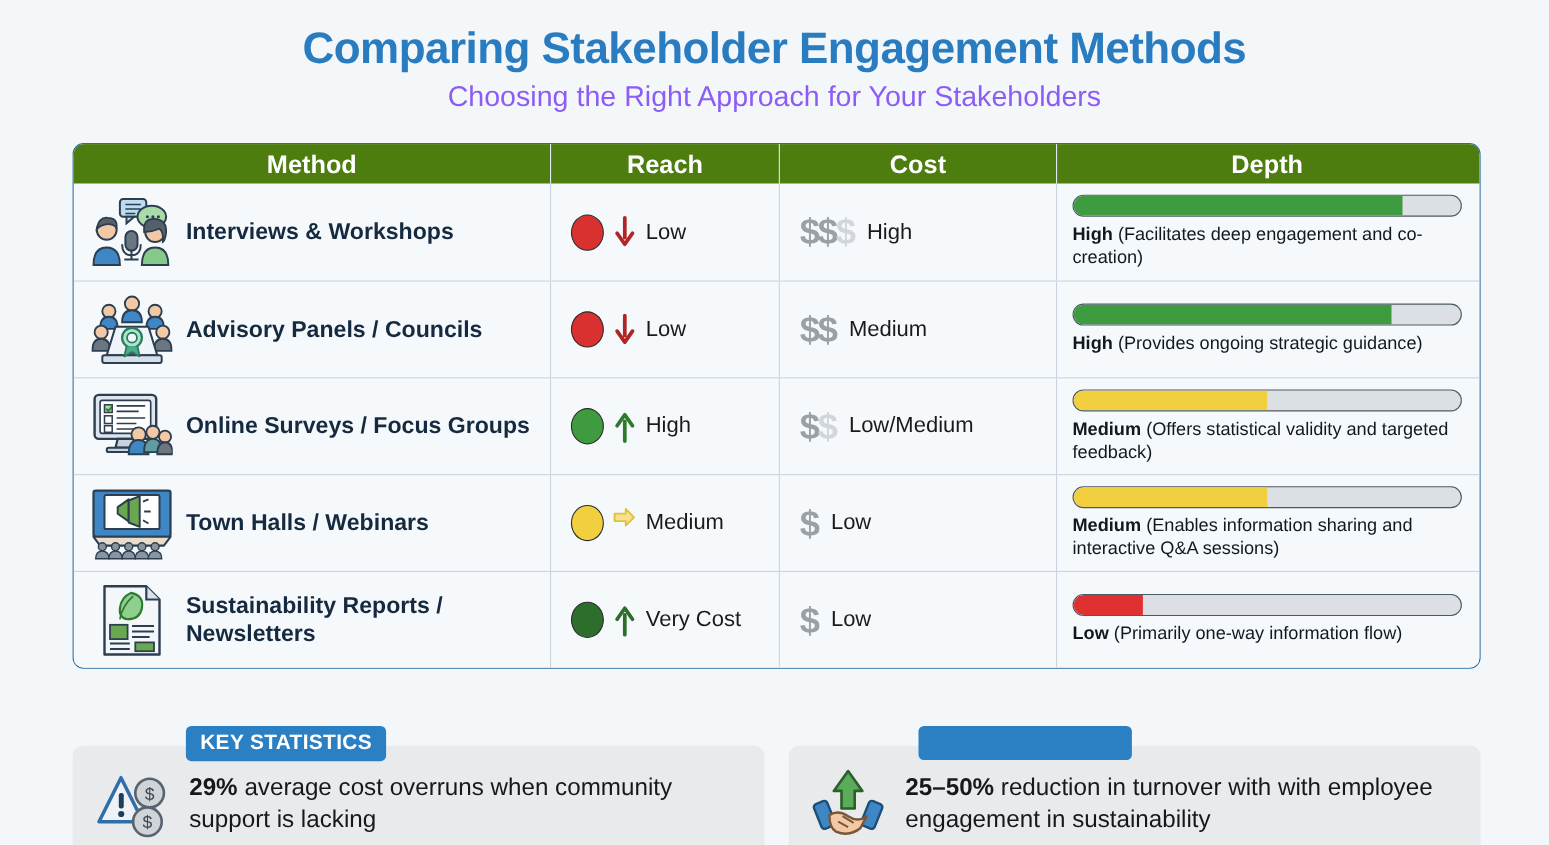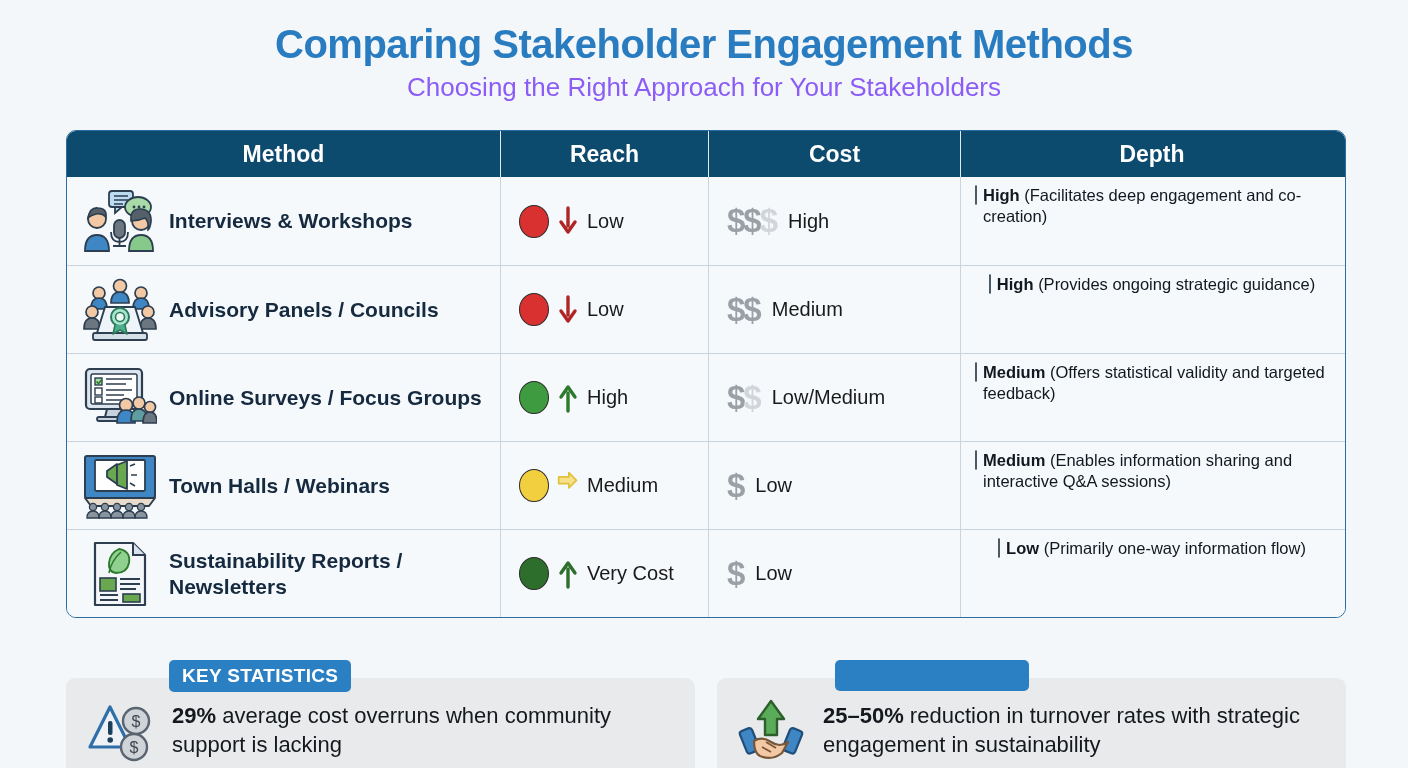--- a/index.html
+++ b/index.html
@@ -35,22 +35,22 @@
     left: 66px;
     top: 130px;
     width: 1280px;
     border: 1.5px solid #2b6ca3;
     border-radius: 10px;
     overflow: hidden;
     background: #f6f9fc;
   }
   .t-head {
     display: flex;
-    background: #0c4a6e;
-    height: 46px;
+    background: #4d7c0f;
+    height: 36px;
   }
   .t-head > div {
     color: #ffffff;
     font-size: 23px;
     font-weight: bold;
     display: flex;
     align-items: center;
     justify-content: center;
     border-right: 1.5px solid #dfe9f2;
   }
@@ -102,21 +102,21 @@
   .r-label { font-size: 20px; color: #1a1a1a; white-space: nowrap; }
 
   
   .c-cell { gap: 12px; padding-left: 18px !important; }
   .dollars { font-size: 33px; font-weight: bold; letter-spacing: -2px; white-space: nowrap; }
   .d-solid { color: #9aa0a6; }
   .d-faded { color: #d2d6da; }
   .c-label { font-size: 20px; color: #1a1a1a; white-space: nowrap; }
 
   
-  .dp-cell { flex-direction: row; align-items: stretch !important; justify-content: center; padding: 8px 14px !important; gap: 6px; }
+  .dp-cell { flex-direction: column; align-items: stretch !important; justify-content: center; padding: 8px 14px !important; gap: 6px; }
   .bar-track {
     height: 20px;
     background: #dcdfe3;
     border: 1.5px solid #4c5a66;
     border-radius: 11px;
     overflow: hidden;
   }
   .bar-fill { height: 100%; border-radius: 11px 0 0 11px; }
   .dp-text { font-size: 16.5px; color: #11181f; line-height: 1.25; }
   .dp-text b { font-weight: bold; }
@@ -413,16 +413,16 @@
     <div class="s-icon">
       <svg viewBox="0 0 72 72">
         <path d="M36 6 L49 24 L42 24 L42 40 L30 40 L30 24 L23 24 Z" fill="#5aab5a" stroke="#2c5f2c" stroke-width="2.4" stroke-linejoin="round"></path>
         <rect x="8" y="34" width="13" height="24" rx="3" transform="rotate(-22 14 46)" fill="#3f86c4" stroke="#1f4e78" stroke-width="2.2"></rect>
         <rect x="51" y="34" width="13" height="24" rx="3" transform="rotate(22 58 46)" fill="#3f86c4" stroke="#1f4e78" stroke-width="2.2"></rect>
         <path d="M19 46 q8 -5 17 1 q9 6 17 0 l-6 11 q-10 8 -22 3 q-6 -3 -6 -15 Z" fill="#f2c9a4" stroke="#7a5638" stroke-width="2.2" stroke-linejoin="round"></path>
         <path d="M27 52 l9 5 M31 47 l10 6" stroke="#7a5638" stroke-width="1.8" fill="none"></path>
       </svg>
     </div>
     <div class="s-text">
-      <b>25–50%</b><span> reduction in turnover rates with strategic engagement in sustainability</span>
+      <b>25–50%</b><span> reduction in turnover with with employee engagement in sustainability</span>
     </div>
   </div>
 </div>
 
 </body></html>

